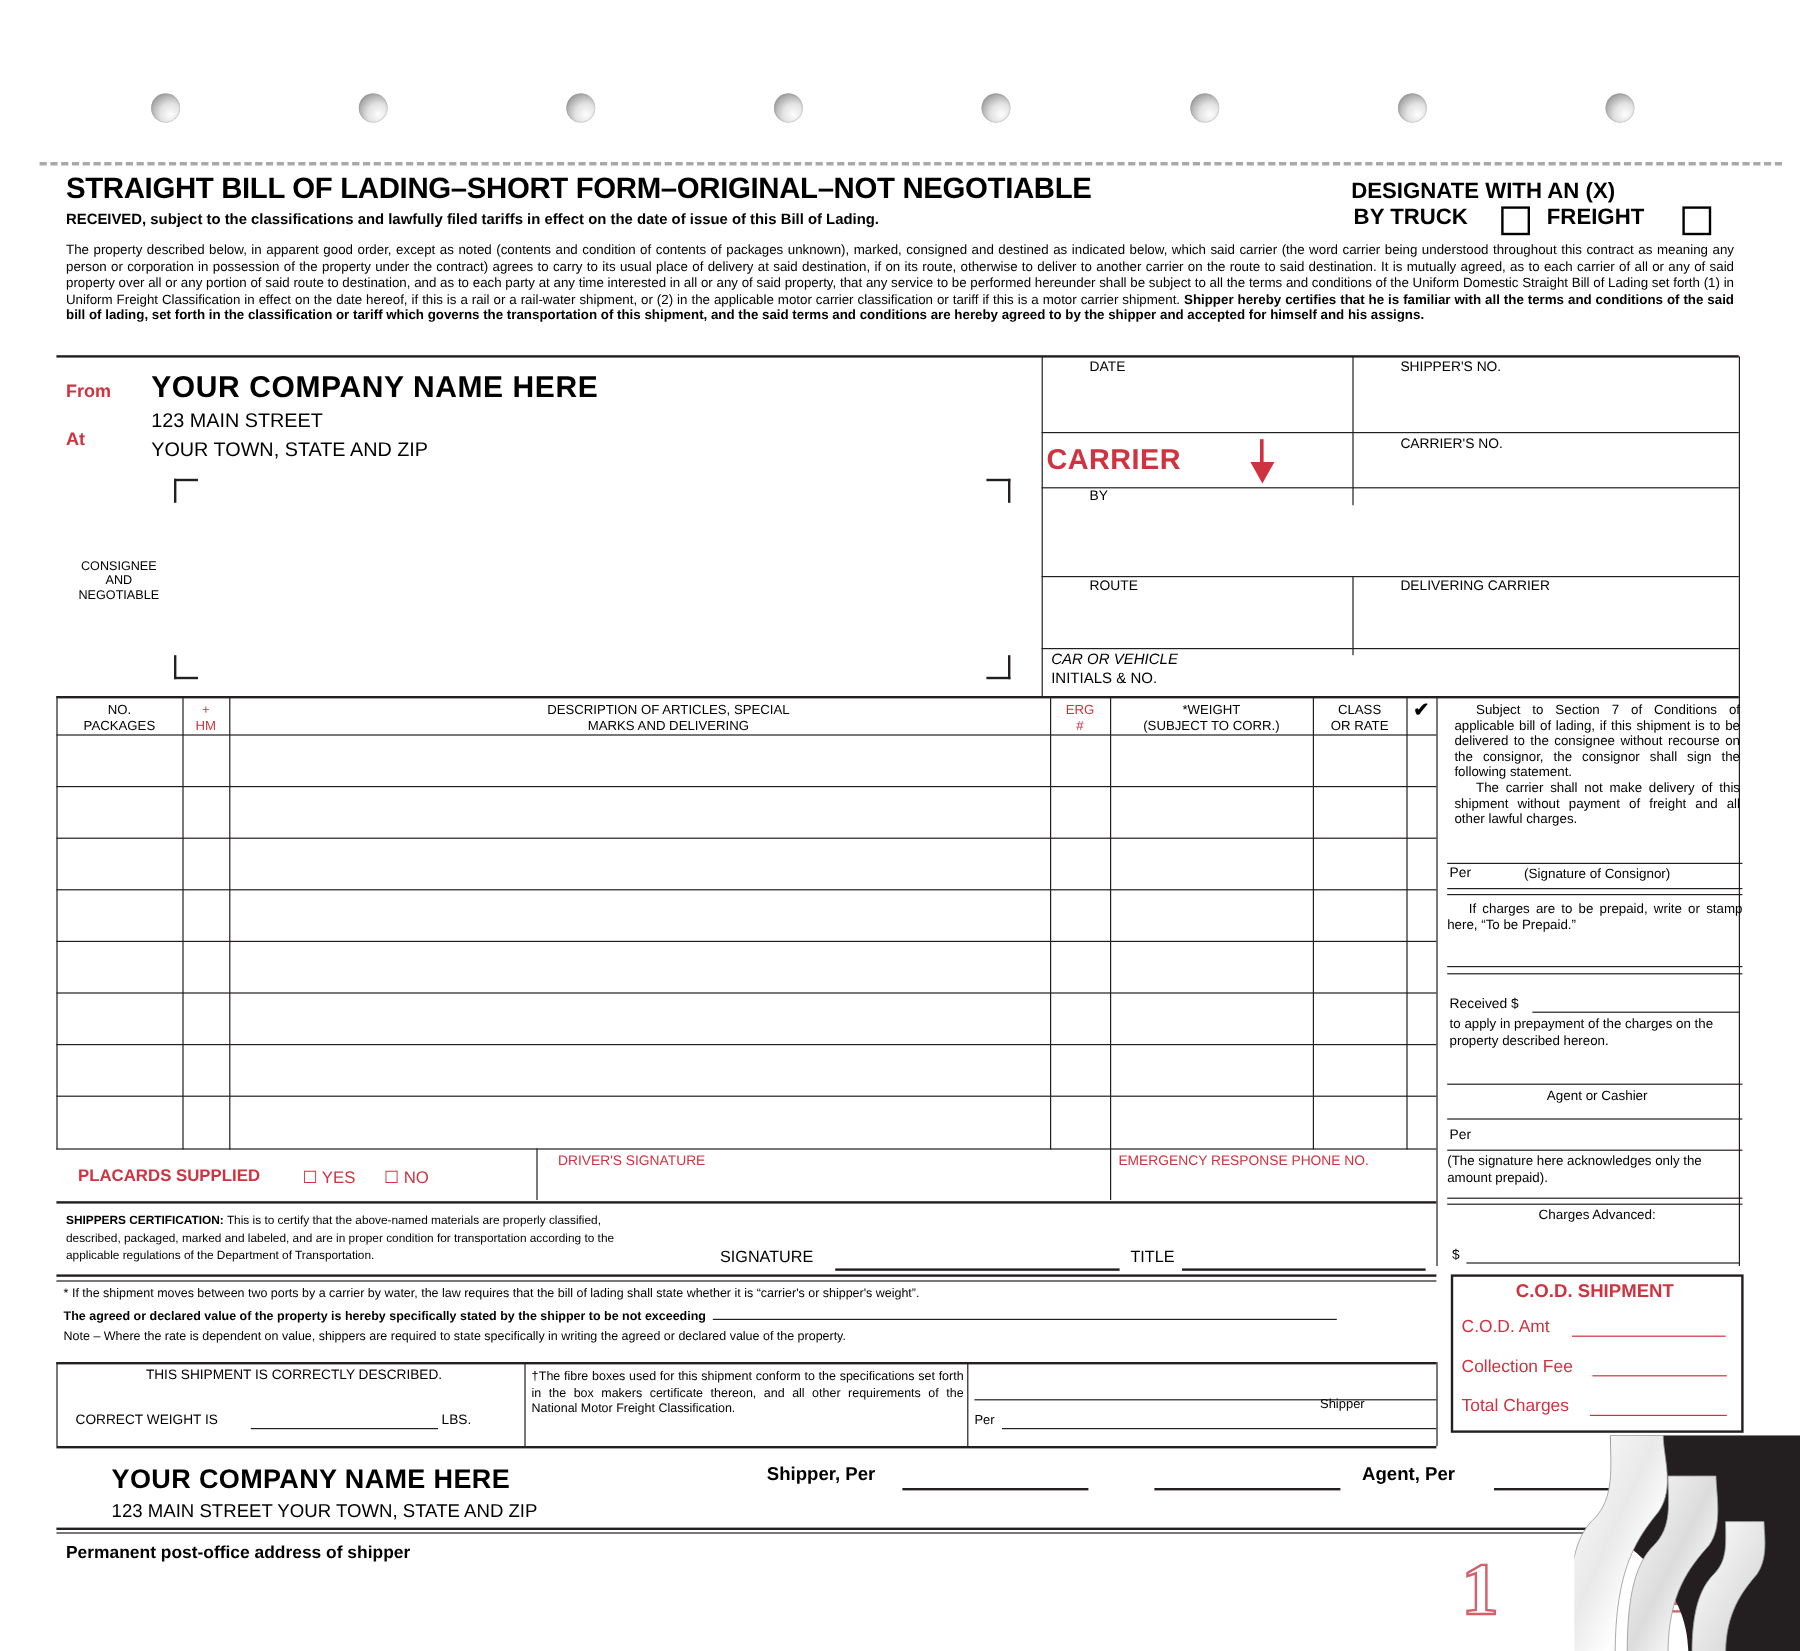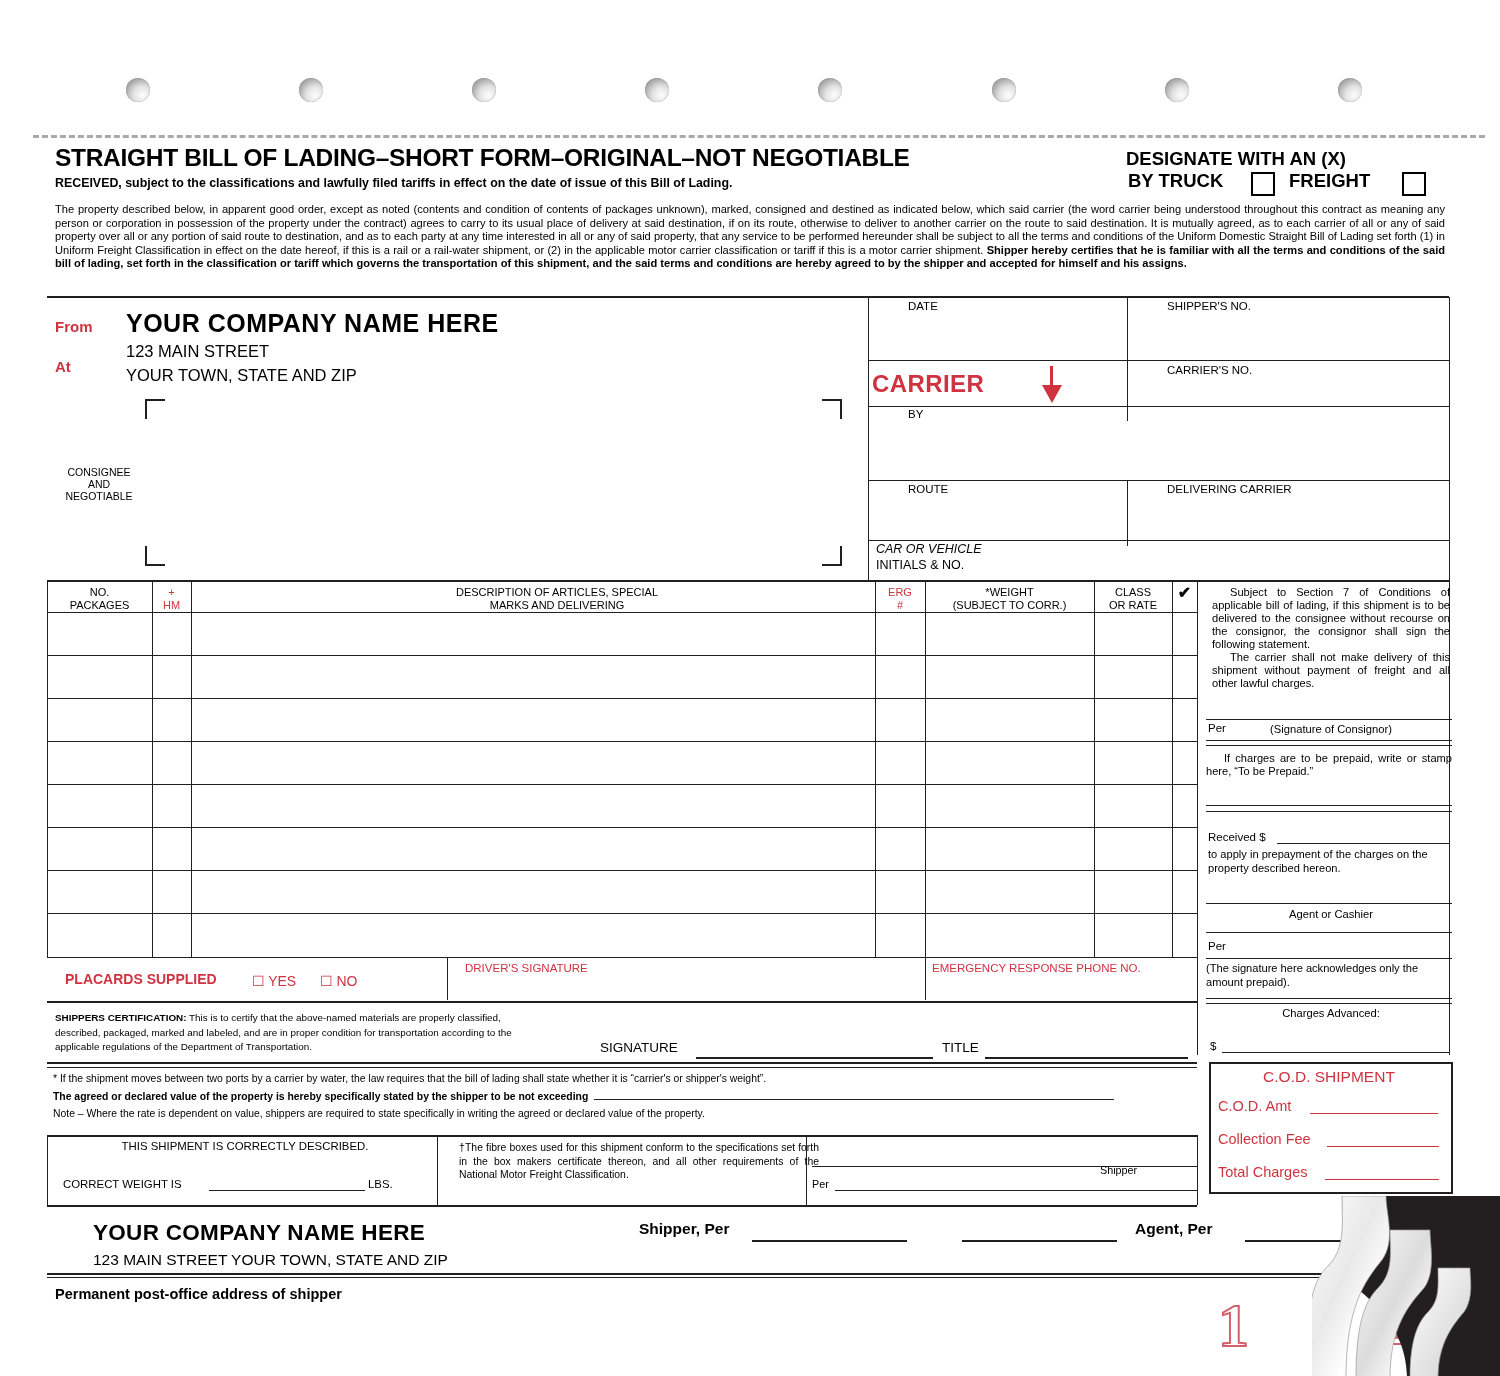--- a/index.html
+++ b/index.html
@@ -91,27 +91,27 @@
   #shipcert{position:absolute;left:55px;top:1011px;width:490px;font-size:9.9px;line-height:14.5px;}
   #signature{left:600px;top:1040px;font-size:13.5px;}
   #titlelbl{left:942px;top:1040px;font-size:13.5px;}
 
   
   #notes{position:absolute;left:53px;top:1070px;width:1135px;font-size:10.4px;line-height:17px;}
 
   #correctdesc{position:absolute;left:50px;top:1140px;width:390px;text-align:center;font-size:11.4px;}
   #correctwt{left:63px;top:1178px;font-size:11.4px;}
   #lbs{left:368px;top:1178px;font-size:11.4px;}
-  #fibre{position:absolute;left:443px;top:1141px;width:360px;font-size:10.4px;line-height:13.6px;text-align:justify;margin-left:16px;}
+  #fibre{position:absolute;left:443px;top:1141px;width:360px;font-size:10.4px;line-height:13.6px;text-align:justify;}
   #perlbl3{left:812px;top:1178px;font-size:10.8px;}
   #shipperlbl{left:1100px;top:1164px;font-size:10.8px;}
 
   
   #codbox{position:absolute;left:1209px;top:1062px;width:240px;height:128px;border:2px solid #231f20;background:#fff;}
-  #codtitle{position:absolute;left:1209px;top:1068px;width:240px;text-align:center;font-size:15.5px;font-weight:normal;}
+  #codtitle{position:absolute;left:1209px;top:1068px;width:240px;text-align:center;font-size:15.5px;font-weight:bold;}
   .codline{position:absolute;font-size:14.5px;}
   .codrule{position:absolute;height:1px;background:#cf3340;}
 
   
   #f-co{left:93px;top:1220px;font-size:22.5px;font-weight:bold;letter-spacing:0.3px;}
   #f-addr{left:93px;top:1251px;font-size:15.5px;}
   #f-shipper{left:639px;top:1220px;font-size:15.5px;font-weight:bold;}
   #f-agent{left:1135px;top:1220px;font-size:15.5px;font-weight:bold;}
   #f-perm{left:55px;top:1286px;font-size:14.5px;font-weight:bold;}
 

